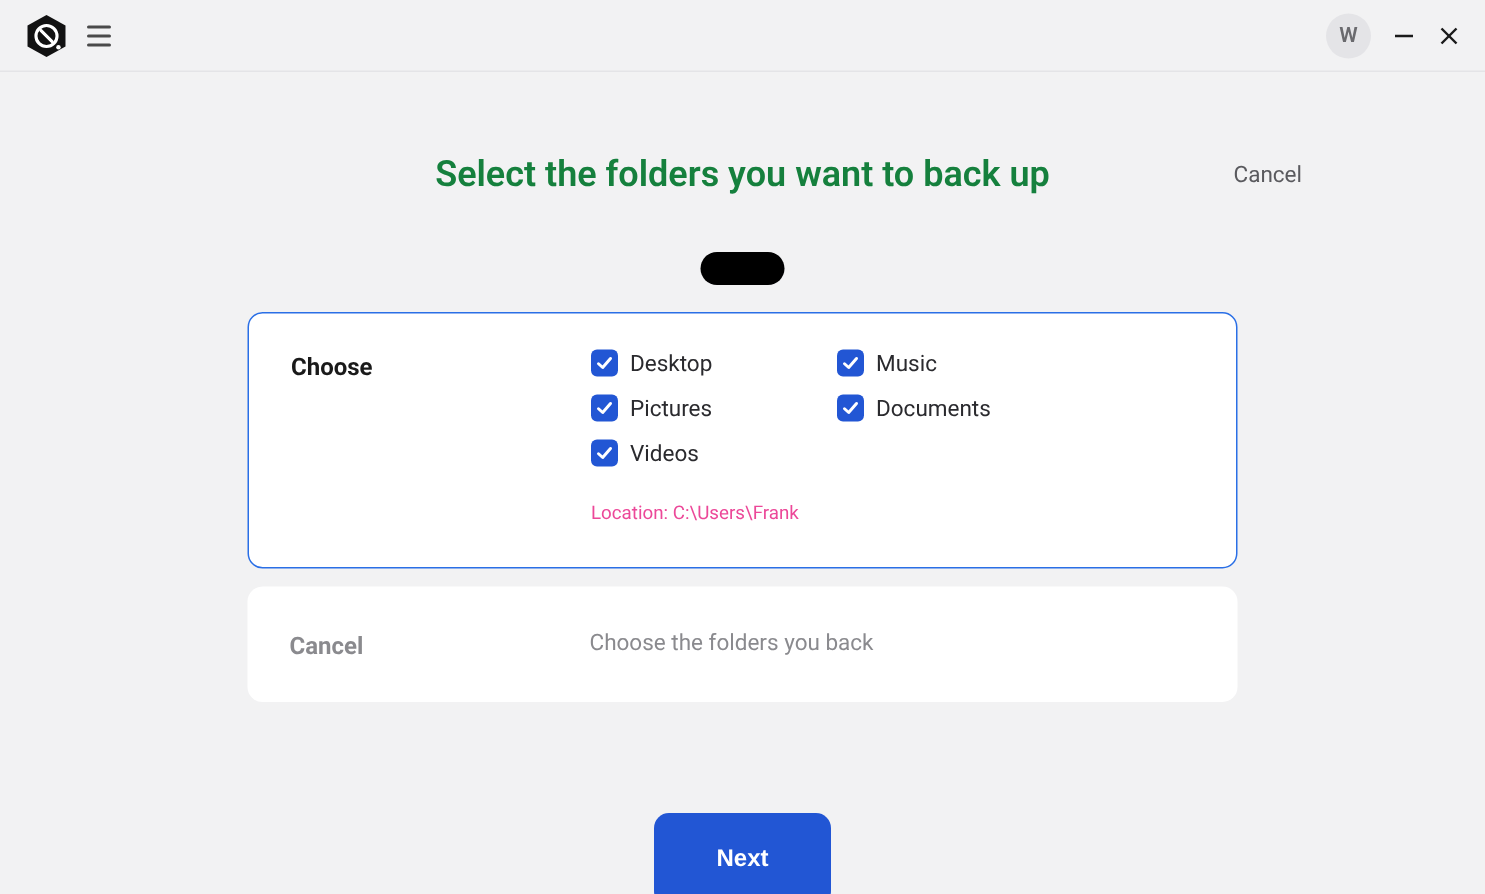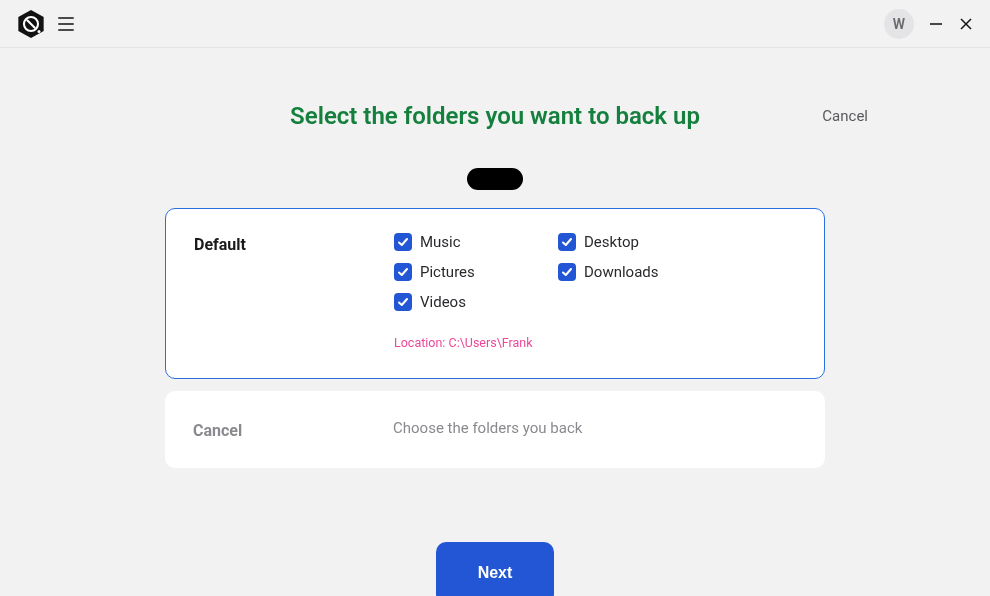--- a/index.html
+++ b/index.html
@@ -228,59 +228,59 @@
 
   <div class="header-row">
     <h1 class="page-title">Select the folders you want to back up</h1>
     <span class="cancel-link">Cancel</span>
   </div>
 
   <div class="pill"></div>
 
   <div class="card default">
     <div class="card-inner">
-      <div class="section-label">Default</div>
+      <div class="section-label">Choose</div>
       <div class="folders-area">
         <div class="folder-grid">
 
           <div class="check-item">
             <div class="checkbox">
               <svg viewBox="0 0 12 12">
                   <polyline points="2,6.5 4.8,9 10,3" fill="none" stroke="#fff" stroke-width="2" stroke-linecap="round" stroke-linejoin="round"></polyline>
                 </svg>
             </div>
+            <span class="check-label">Desktop</span>
+          </div>
+
+          <div class="check-item">
+            <div class="checkbox">
+              <svg viewBox="0 0 12 12">
+                  <polyline points="2,6.5 4.8,9 10,3" fill="none" stroke="#fff" stroke-width="2" stroke-linecap="round" stroke-linejoin="round"></polyline>
+                </svg>
+            </div>
             <span class="check-label">Music</span>
           </div>
 
-          <div class="check-item">
-            <div class="checkbox">
-              <svg viewBox="0 0 12 12">
-                  <polyline points="2,6.5 4.8,9 10,3" fill="none" stroke="#fff" stroke-width="2" stroke-linecap="round" stroke-linejoin="round"></polyline>
-                </svg>
-            </div>
-            <span class="check-label">Desktop</span>
-          </div>
-
 
           <div class="check-item">
             <div class="checkbox">
               <svg viewBox="0 0 12 12">
                   <polyline points="2,6.5 4.8,9 10,3" fill="none" stroke="#fff" stroke-width="2" stroke-linecap="round" stroke-linejoin="round"></polyline>
                 </svg>
             </div>
             <span class="check-label">Pictures</span>
           </div>
 
           <div class="check-item">
             <div class="checkbox">
               <svg viewBox="0 0 12 12">
                   <polyline points="2,6.5 4.8,9 10,3" fill="none" stroke="#fff" stroke-width="2" stroke-linecap="round" stroke-linejoin="round"></polyline>
                 </svg>
             </div>
-            <span class="check-label">Downloads</span>
+            <span class="check-label">Documents</span>
           </div>
 
           <div class="check-item">
             <div class="checkbox">
               <svg viewBox="0 0 12 12">
                   <polyline points="2,6.5 4.8,9 10,3" fill="none" stroke="#fff" stroke-width="2" stroke-linecap="round" stroke-linejoin="round"></polyline>
                 </svg>
             </div>
             <span class="check-label">Videos</span>
           </div>

